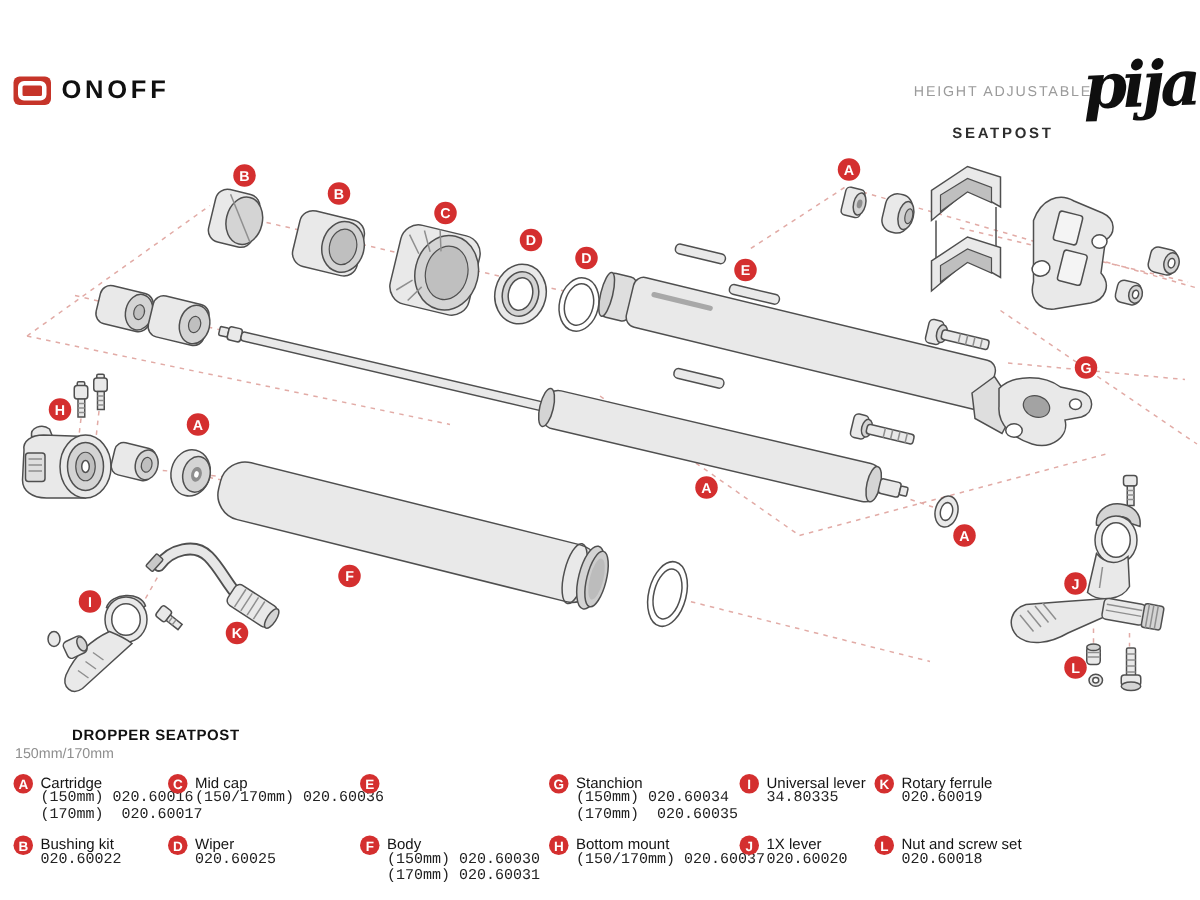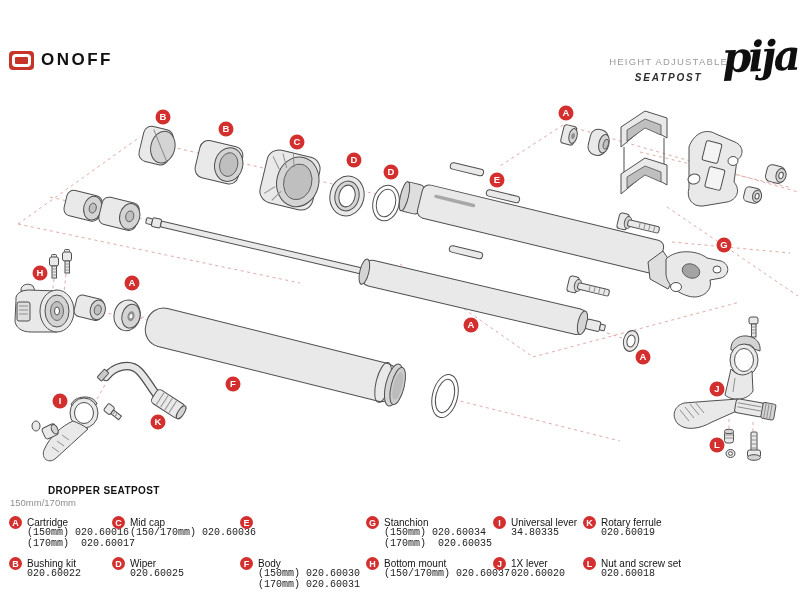--- a/index.html
+++ b/index.html
@@ -9,21 +9,21 @@
 
   
   .brand{position:absolute;left:9px;top:50px;display:flex;align-items:center;gap:7px;}
   .brand-icon{width:25px;height:19px;background:#c63429;border-radius:4px;position:relative;}
   .brand-icon::before{content:"";position:absolute;inset:3px;border:3px solid #fff;border-radius:4px;}
   .brand-text{font-size:17px;font-weight:bold;letter-spacing:2.5px;color:#101010;}
 
   
   .prod{position:absolute;right:72px;top:56px;text-align:center;}
   .prod-l1{font-size:9.5px;letter-spacing:1.2px;color:#9b9b9b;}
-  .prod-l2{font-size:10px;font-weight:bold;letter-spacing:1.8px;color:#2d2d2d;margin-top:5px;font-style:italic;}
+  .prod-l2{font-size:10px;font-weight:bold;letter-spacing:1.8px;color:#2d2d2d;margin-top:17px;}
   .prod-name{position:absolute;right:2px;top:36px;font-family:"DejaVu Serif",serif;
              font-style:italic;font-weight:bold;font-size:42px;color:#0f0f0f;line-height:1;
              letter-spacing:-3px;transform:rotate(-2deg);}
 
   
   svg{position:absolute;inset:0;}
   .p{fill:#e9e9e9;stroke:#4f4f4f;stroke-width:1;}
   .pd{fill:#d4d4d4;stroke:#4f4f4f;stroke-width:1;}
   .pd2{fill:#dedede;stroke:#4f4f4f;stroke-width:1;}
   .pdd{fill:#bfbfbf;stroke:#4f4f4f;stroke-width:.8;}

